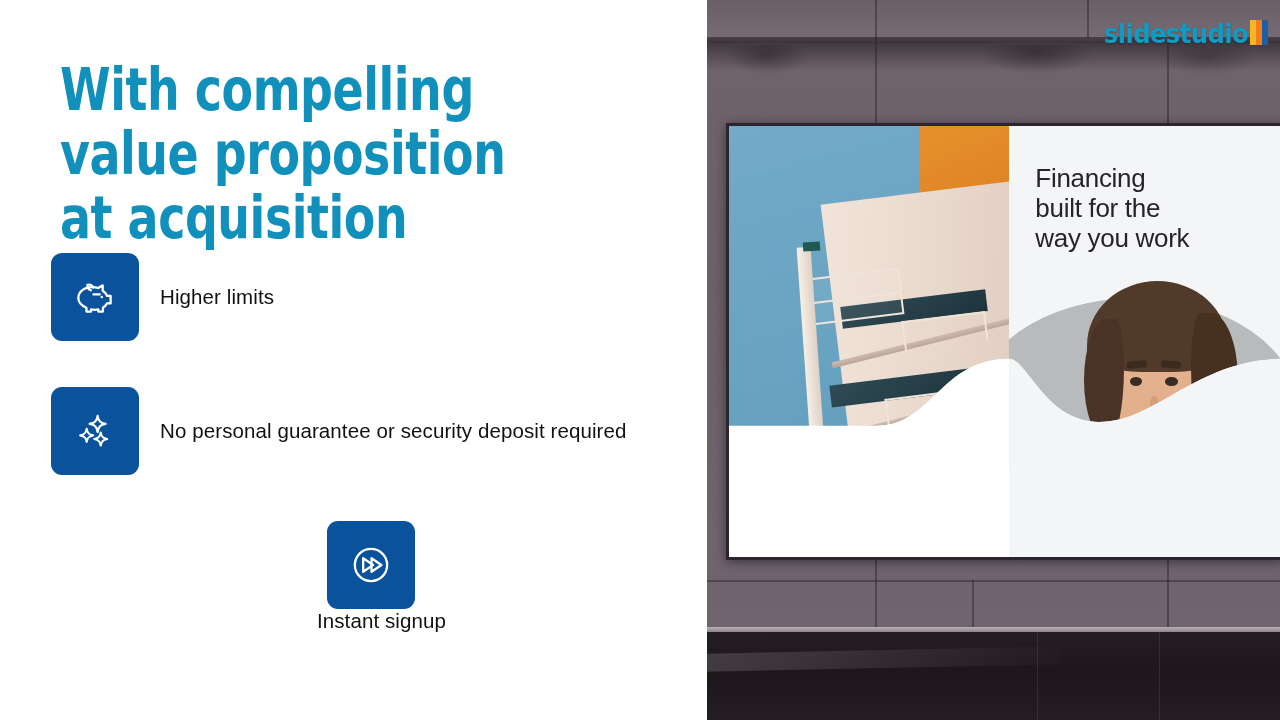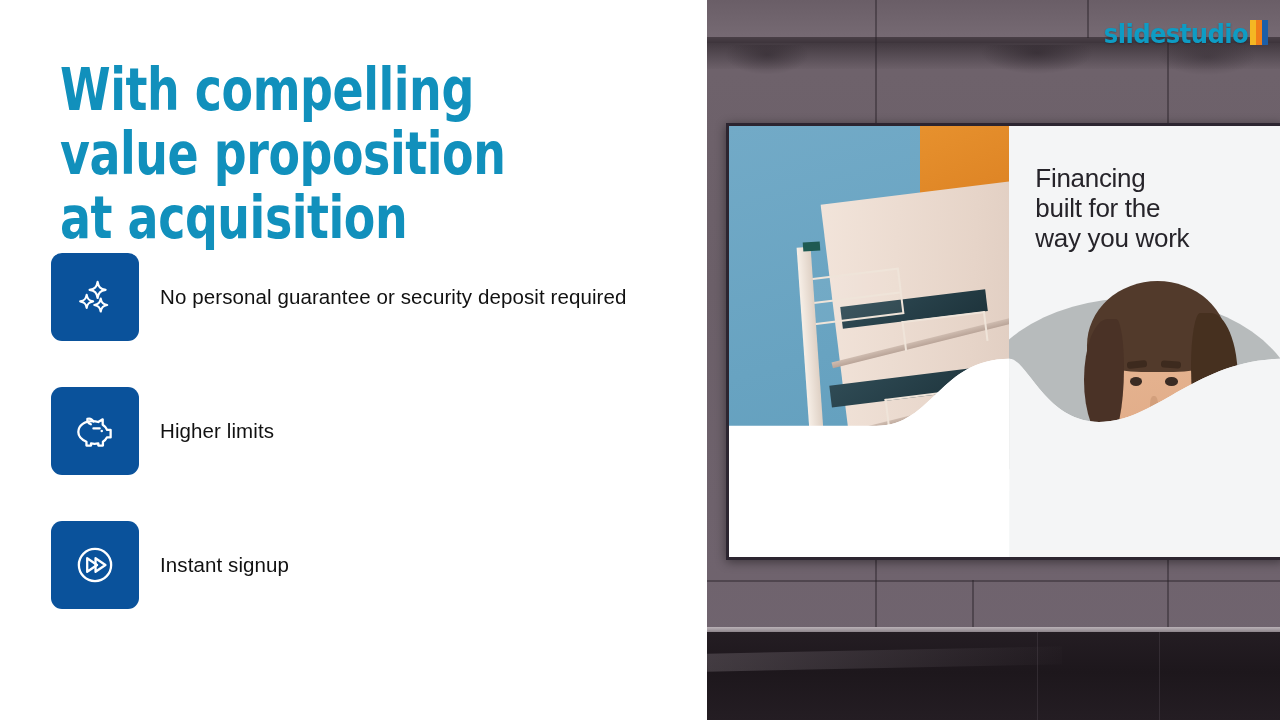--- a/index.html
+++ b/index.html
@@ -23,21 +23,21 @@
     line-height:64px;
     font-weight:700;
     letter-spacing:-0.5px;
     color:#1190BC;
     transform:scaleX(0.88);
     transform-origin:left top;
   }
 
   .feature-list { position:absolute; left:51px; top:253px; width:640px; }
   .feature-row { position:relative; height:88px; margin-bottom:46px; display:flex; align-items:center; }
-  .feature-row:last-child { margin-bottom:0; }
+  .feature-row:last-child { margin-bottom:0;flex-direction:column; }
 
   .icon-tile {
     width:88px; height:88px;
     border-radius:11px;
     background:#0A529B;
     display:flex; align-items:center; justify-content:center;
     flex:0 0 88px;
   }
   .icon-tile svg { display:block; }
 
@@ -247,42 +247,42 @@
 
   <div class="left-col">
 
     <h1 class="page-title">With compelling value proposition at acquisition</h1>
 
     <div class="feature-list">
 
       <div class="feature-row">
         <div class="icon-tile">
           <span>
-            <svg width="50" height="50" viewBox="0 0 48 48" fill="none" stroke="#ffffff" stroke-width="2.1" stroke-linejoin="round">
-              <path d="M26.5 9.5c.9 5.1 2.6 6.8 7.7 7.7-5.1.9-6.8 2.6-7.7 7.7-.9-5.1-2.6-6.8-7.7-7.7 5.1-.9 6.8-2.6 7.7-7.7z"></path>
-              <path d="M16 22c.7 4.1 2.1 5.5 6.2 6.2-4.1.7-5.5 2.1-6.2 6.2-.7-4.1-2.1-5.5-6.2-6.2 4.1-.7 5.5-2.1 6.2-6.2z"></path>
-              <path d="M29.5 25.5c.7 4.1 2.1 5.5 6.2 6.2-4.1.7-5.5 2.1-6.2 6.2-.7-4.1-2.1-5.5-6.2-6.2 4.1-.7 5.5-2.1 6.2-6.2z"></path>
-            </svg>
-          </span>
-        </div>
-        <div class="feature-label">No personal guarantee or security deposit required</div>
-      </div>
-
-      <div class="feature-row">
-        <div class="icon-tile">
-          <span>
             <svg width="50" height="50" viewBox="0 0 48 48" fill="none" stroke="#ffffff" stroke-width="2.2" stroke-linecap="round" stroke-linejoin="round">
               <path d="M8 25c0-6.1 5.9-10.5 13.5-10.5 2 0 3.9.3 5.6.9l4.3-2.6v5.2c2 1.3 3.5 3 4.3 5h3.3v7.2h-3.6c-.8 1.6-2.1 3-3.8 4.1V38h-4.4v-2.1c-1.1.2-2.3.4-3.5.4-1.2 0-2.4-.1-3.5-.4V38h-4.4v-3.7C11.1 32.3 8 29 8 25z"></path>
               <circle cx="30.5" cy="24" r="1.2" fill="#ffffff" stroke="none"></circle>
               <path d="M20 17.5c-2.4-.9-3.6-3-3.3-5.1 2.1-.6 4.6.4 5.7 2.5"></path>
               <path d="M22.5 21.5h6"></path>
             </svg>
           </span>
         </div>
         <div class="feature-label">Higher limits</div>
+      </div>
+
+      <div class="feature-row">
+        <div class="icon-tile">
+          <span>
+            <svg width="50" height="50" viewBox="0 0 48 48" fill="none" stroke="#ffffff" stroke-width="2.1" stroke-linejoin="round">
+              <path d="M26.5 9.5c.9 5.1 2.6 6.8 7.7 7.7-5.1.9-6.8 2.6-7.7 7.7-.9-5.1-2.6-6.8-7.7-7.7 5.1-.9 6.8-2.6 7.7-7.7z"></path>
+              <path d="M16 22c.7 4.1 2.1 5.5 6.2 6.2-4.1.7-5.5 2.1-6.2 6.2-.7-4.1-2.1-5.5-6.2-6.2 4.1-.7 5.5-2.1 6.2-6.2z"></path>
+              <path d="M29.5 25.5c.7 4.1 2.1 5.5 6.2 6.2-4.1.7-5.5 2.1-6.2 6.2-.7-4.1-2.1-5.5-6.2-6.2 4.1-.7 5.5-2.1 6.2-6.2z"></path>
+            </svg>
+          </span>
+        </div>
+        <div class="feature-label">No personal guarantee or security deposit required</div>
       </div>
 
       <div class="feature-row">
         <div class="icon-tile">
           <span>
             <svg width="50" height="50" viewBox="0 0 48 48" fill="none" stroke="#ffffff" stroke-width="2.2" stroke-linejoin="round">
               <circle cx="24" cy="24" r="15.5"></circle>
               <path d="M16.5 17.5 26 24l-9.5 6.5z"></path>
               <path d="M24.5 17.5 34 24l-9.5 6.5z"></path>
             </svg>

